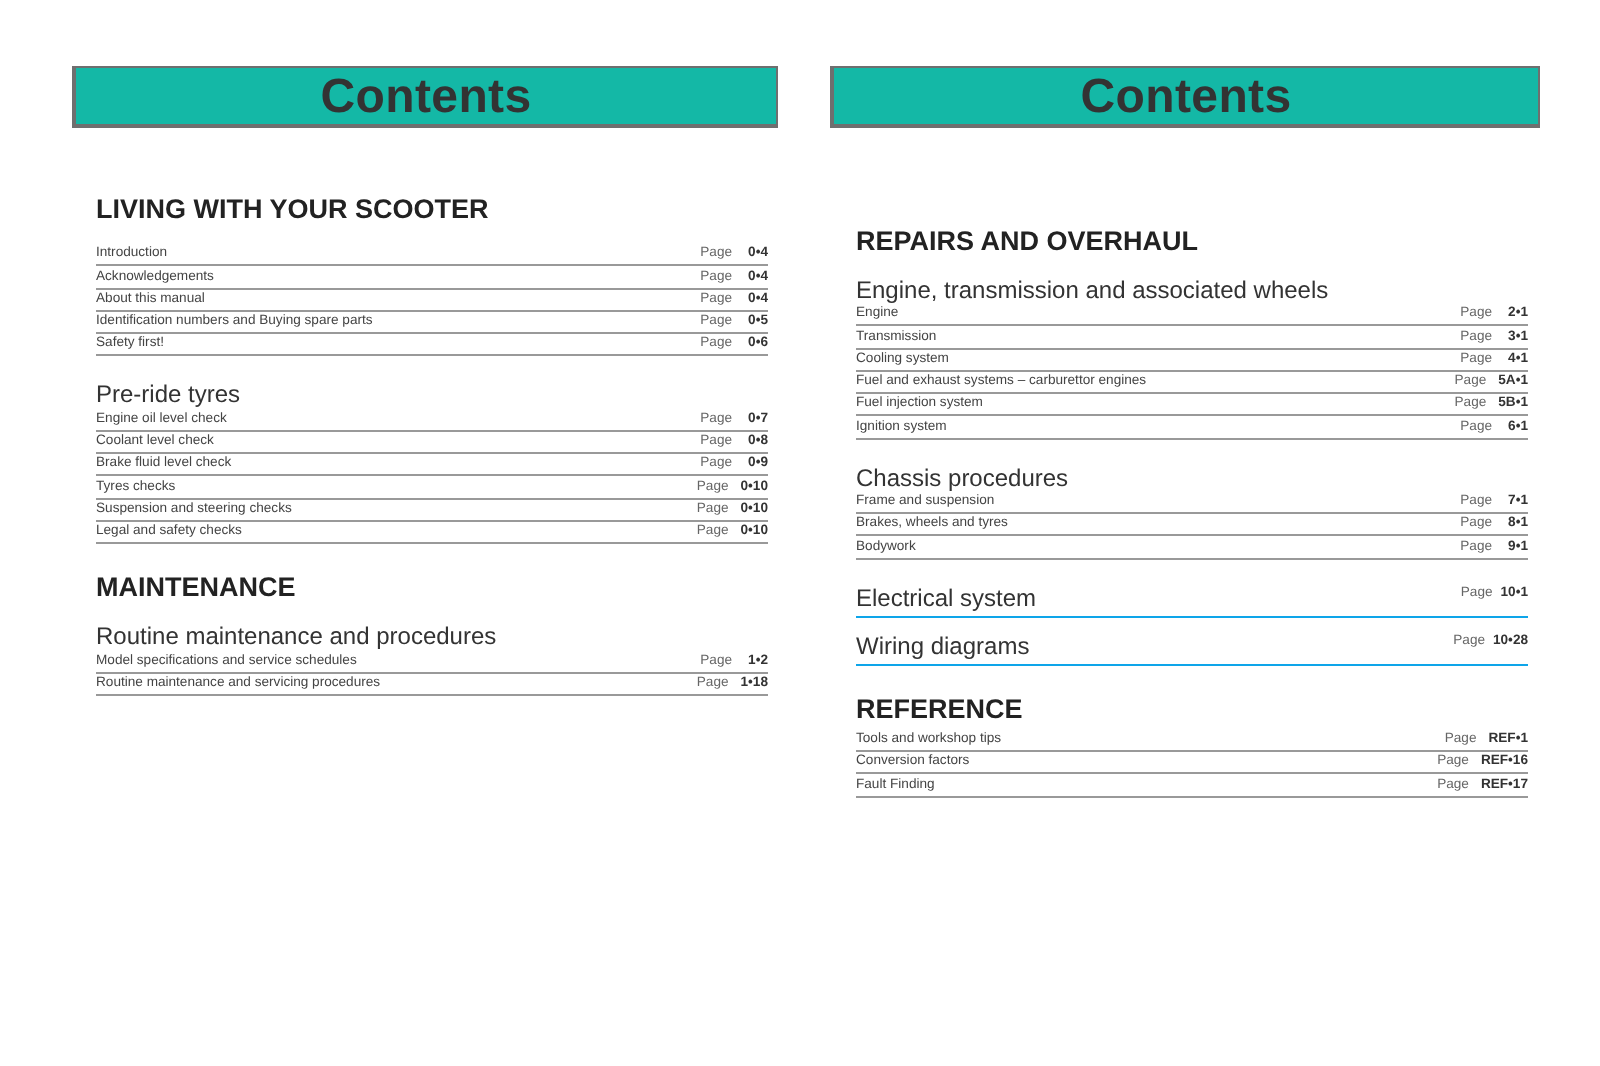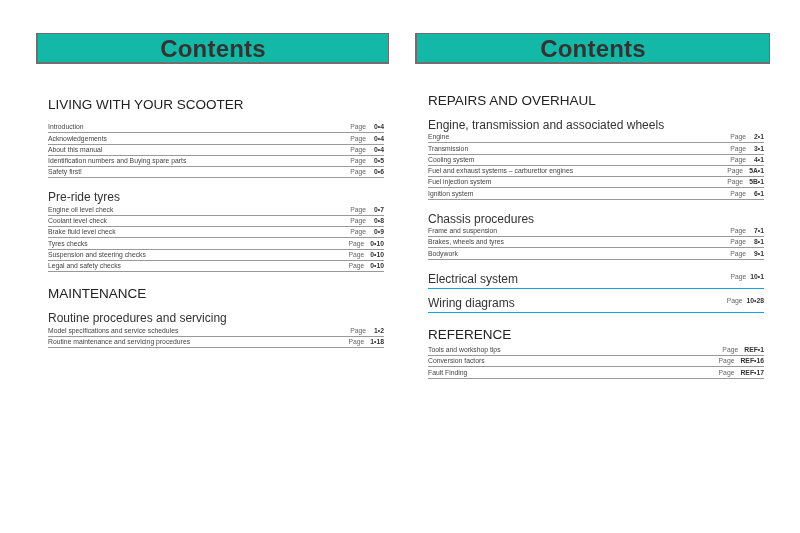--- a/index.html
+++ b/index.html
@@ -9,22 +9,22 @@
   .page.left { left: 0; width: 400px; }
   .page.right { left: 400px; width: 400px; }
   .hdr { position: absolute; top: 33px; height: 31px; width: 353px;
          background: #14b8a6; border: 1px solid #6f6f6f; border-left-width: 2px; border-bottom-width: 2px;
          box-sizing: border-box; text-align: center; }
   .page.left .hdr { left: 36px; }
   .page.right .hdr { left: 15px; width: 355px; }
   .hdr span { font-weight: bold; font-size: 24px; line-height: 30px; color: #333; letter-spacing: 0.2px; }
   .content { position: absolute; width: 336px; }
   .page.left .content { left: 48px; top: 95px; }
-  .page.right .content { left: 28px; top: 91px; }
-  .sec { font-weight: normal; font-size: 13.5px; color: #222; height: 20px; line-height: 20px; }
+  .page.right .content { left: 28px; top: 111px; }
+  .sec { font-weight: bold; font-size: 13.5px; color: #222; height: 20px; line-height: 20px; }
   .sub { font-size: 12px; color: #333; line-height: 14px; height: 14px; }
   .row { display: flex; justify-content: space-between; align-items: flex-end;
          font-size: 6.8px; color: #444; height: 10.3px; line-height: 10px;
          border-bottom: 1px solid #999; }
   .row .pg { display: flex; }
   .row .pl { color: #666; margin-right: 6px; }
   .row .pn { font-weight: bold; color: #333; min-width: 12px; text-align: right; }
   .bigrow { display: flex; justify-content: space-between; 
             height: 16px; border-bottom: 1px solid #0ea5e9; }
   .bigrow .t { font-size: 12px; color: #333; line-height: 14px; }
@@ -123,21 +123,21 @@
           <span>Legal and safety checks</span>
           <span class="pg">
             <span class="pl">Page</span>
             <span class="pn">0•10</span>
           </span>
         </div>
       </div>
     <div class="gap-m"></div>
     <div class="sec">MAINTENANCE</div>
     <div class="gap-s"></div>
-    <div class="sub">Routine procedures and servicing</div>
+    <div class="sub">Routine maintenance and procedures</div>
     <div>
         <div class="row">
           <span>Model specifications and service schedules</span>
           <span class="pg">
             <span class="pl">Page</span>
             <span class="pn">1•2</span>
           </span>
         </div>
         <div class="row">
           <span>Routine maintenance and servicing procedures</span>

